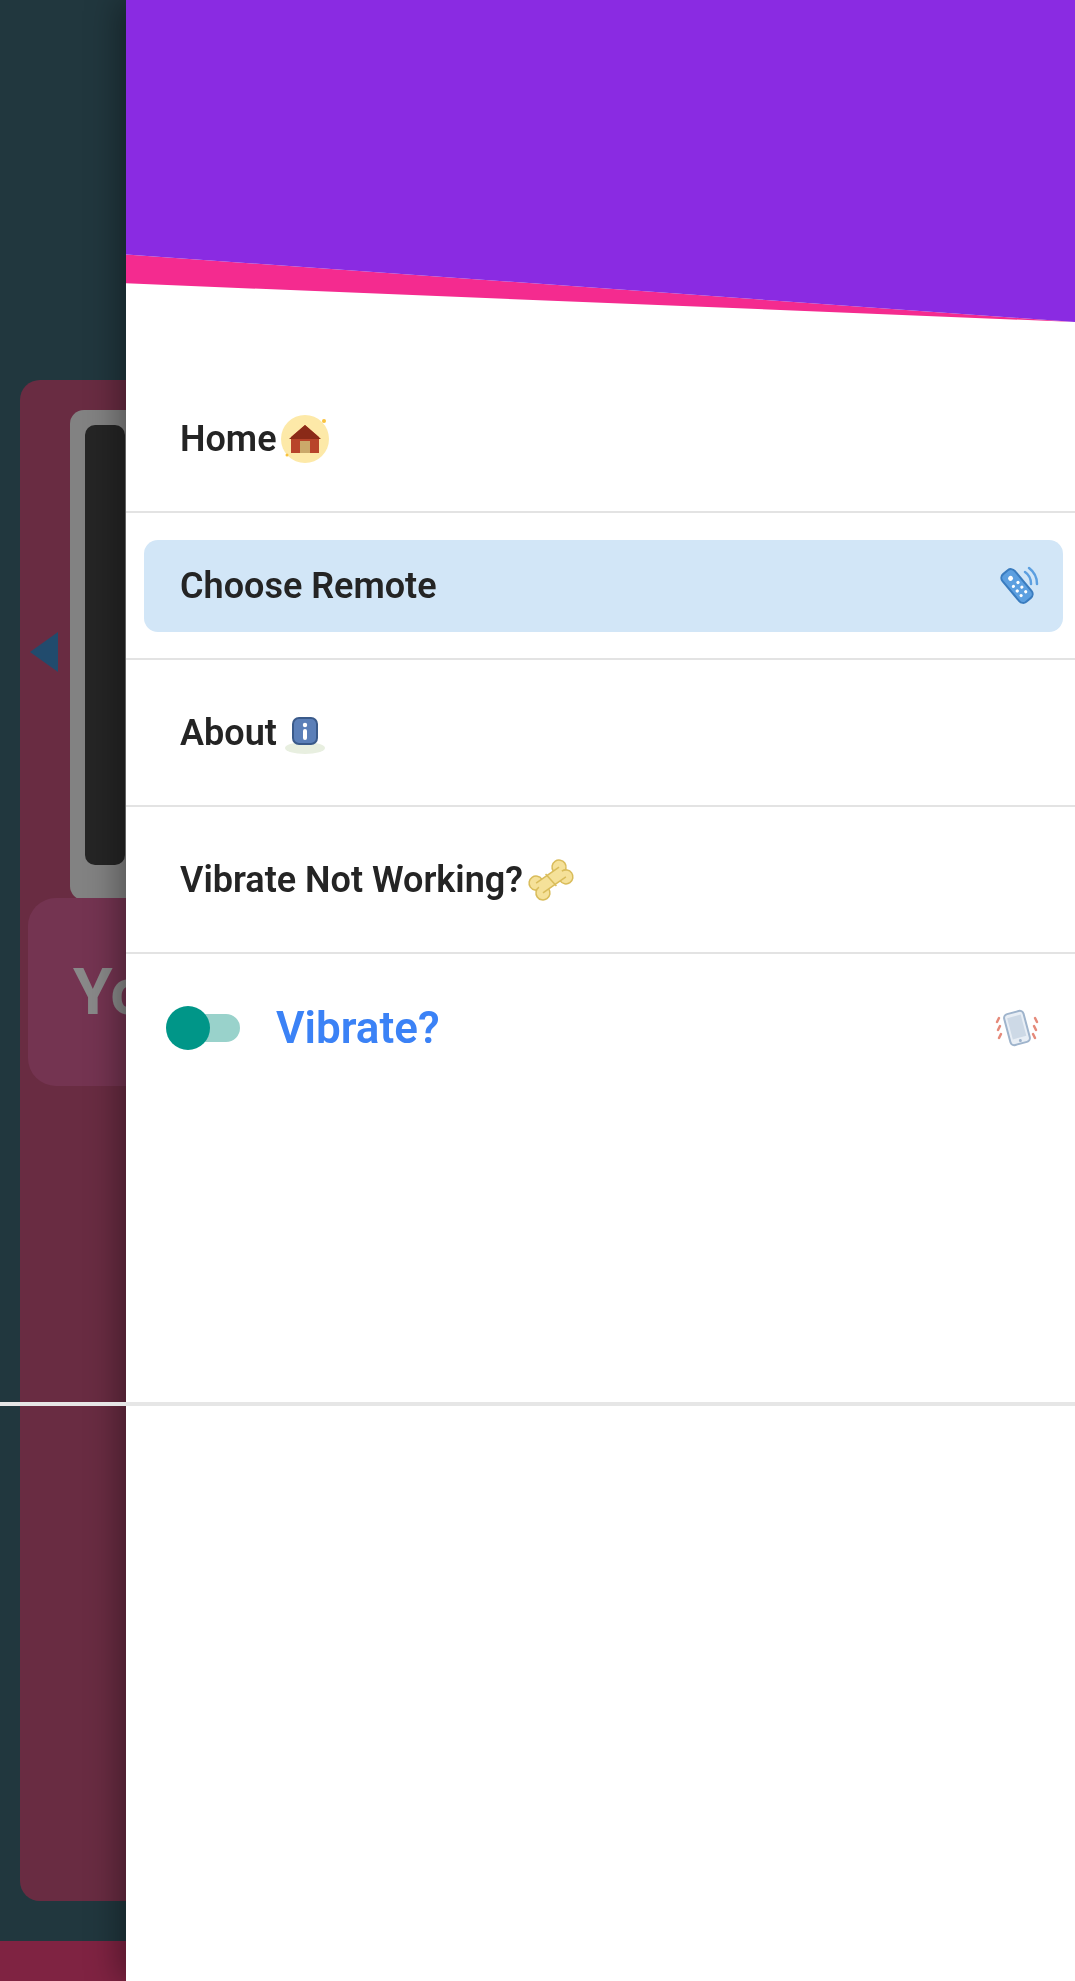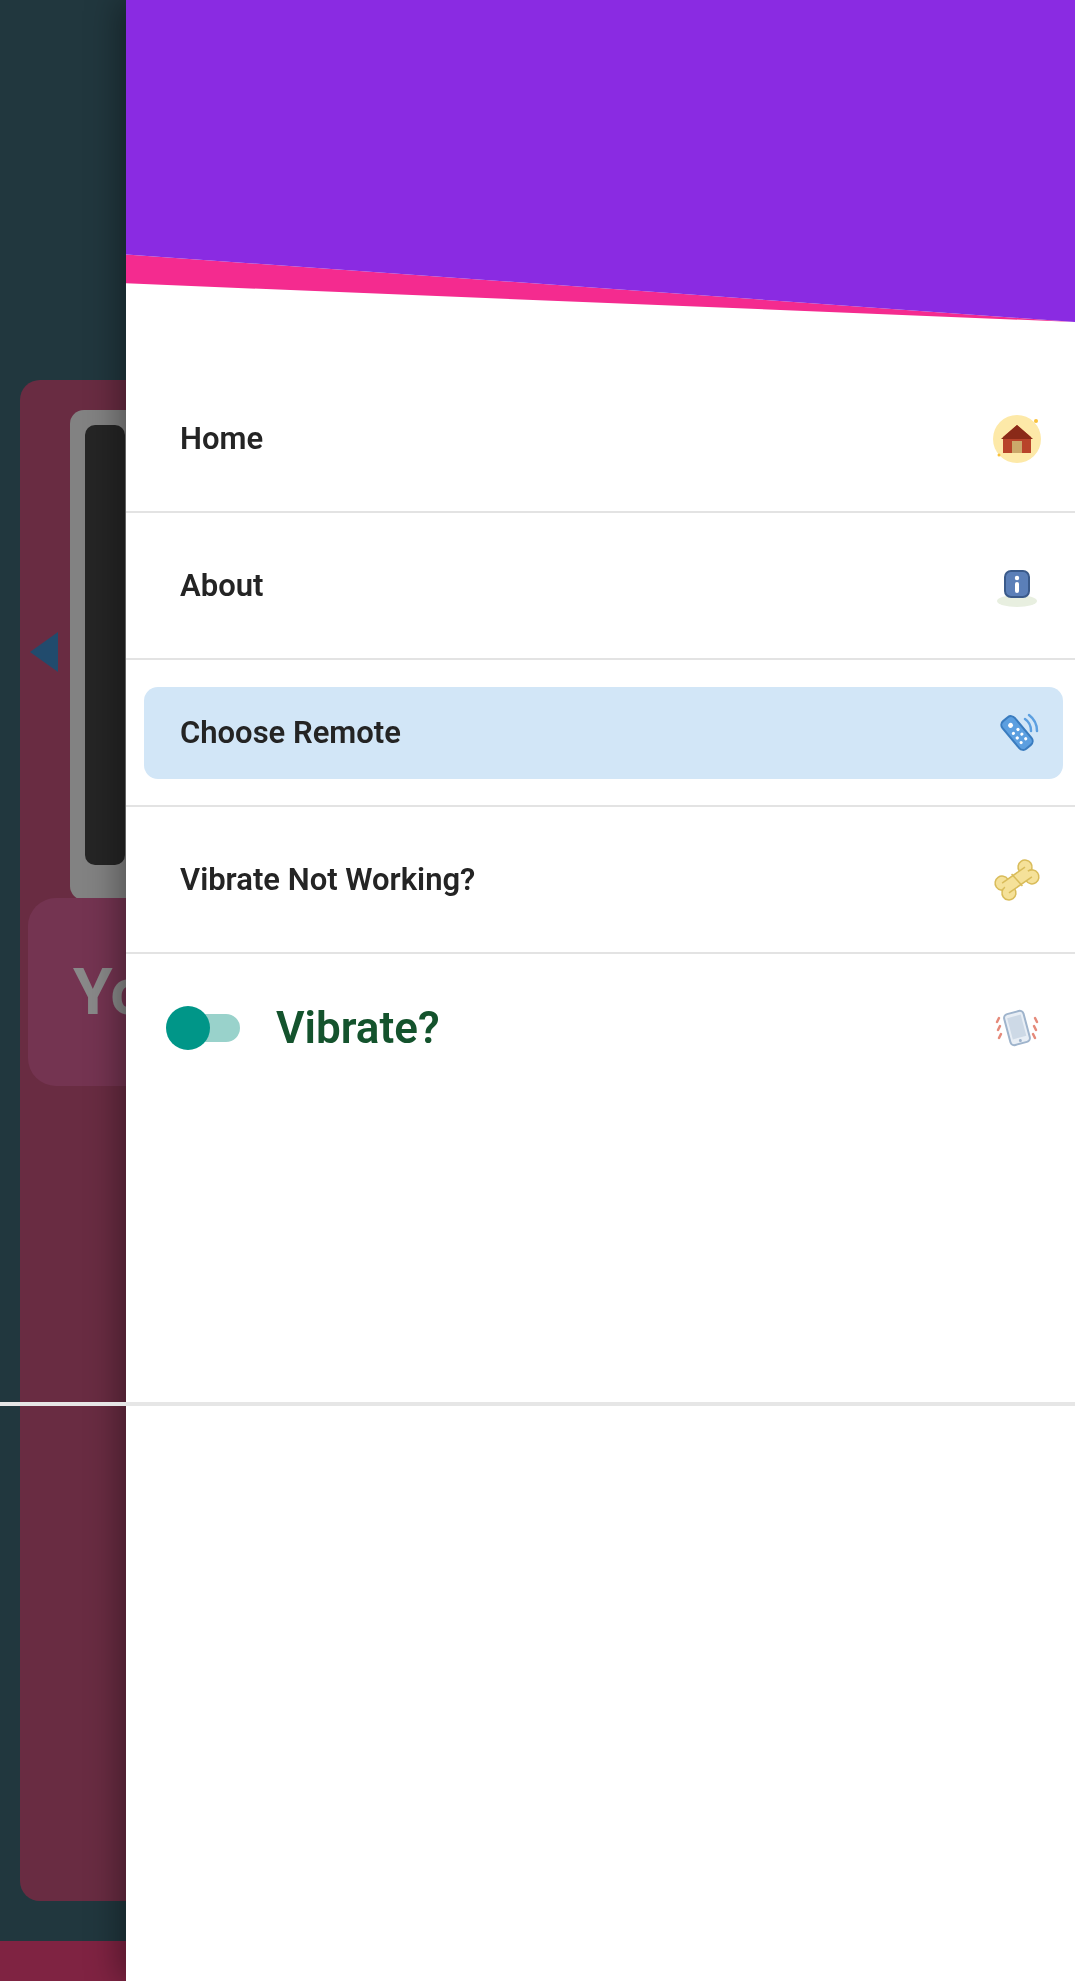--- a/index.html
+++ b/index.html
@@ -111,24 +111,24 @@
   
   .drawer-list {
     flex: 1;
     padding-top: 44px;
   }
   
   .drawer-item {
     height: 147px;
     display: flex;
     align-items: center;
-    justify-content: space-between;
+    justify-content: flex-start;
     padding: 0 30px 0 54px;
     border-bottom: 2px solid #e3e3e3;
-    font-size: 31px;
+    font-size: 36px;
     font-weight: 600;
     color: #242424;
     position: relative;
   }
   .drawer-item.selected {
     padding: 0 12px 0 18px;
   }
   .drawer-item.selected .inner-selected {
     background: #d2e6f7;
     border-radius: 14px;
@@ -140,21 +140,21 @@
     padding: 0 18px 0 36px;
   }
   
   .drawer-item-toggle {
     height: 147px;
     display: flex;
     align-items: center;
     padding: 0 30px 0 42px;
     font-size: 44px;
     font-weight: 600;
-    color: #14532d;
+    color: #3b82f6;
   }
   .drawer-item-toggle .label-wrap {
     flex: 1;
     display: flex;
     align-items: center;
     gap: 30px;
   }
   
   .icon-slot {
     width: 56px;
@@ -224,32 +224,20 @@
       <div class="drawer-item">
         <span>Home</span>
         <span class="icon-slot">
           <svg width="52" height="52" viewBox="0 0 52 52">
             <circle cx="26" cy="26" r="24" fill="#fde9a8"></circle>
             <circle cx="45" cy="8" r="2" fill="#f9c23c"></circle>
             <circle cx="8" cy="42" r="1.5" fill="#f9c23c"></circle>
             <path d="M26 12 L40 24 L40 40 L12 40 L12 24 Z" fill="#b8442a"></path>
             <path d="M26 12 L42 26 L10 26 Z" fill="#8a2a18"></path>
             <rect x="21" y="28" width="10" height="12" fill="#cba96a"></rect>
-          </svg>
-        </span>
-      </div>
-
-      <div class="drawer-item">
-        <span>About</span>
-        <span class="icon-slot">
-          <svg width="50" height="50" viewBox="0 0 50 50">
-            <ellipse cx="25" cy="40" rx="20" ry="6" fill="#e8efe0"></ellipse>
-            <rect x="13" y="10" width="24" height="26" rx="6" fill="#5b7fb8" stroke="#3a5a8a" stroke-width="2"></rect>
-            <circle cx="25" cy="17" r="2.2" fill="#fff"></circle>
-            <rect x="23" y="21" width="4" height="11" rx="2" fill="#fff"></rect>
           </svg>
         </span>
       </div>
 
       <div class="drawer-item selected">
         <div class="inner-selected">
           <span>Choose Remote</span>
           <span class="icon-slot">
             <svg width="56" height="56" viewBox="0 0 56 56">
               <g transform="rotate(-40 28 28)">
@@ -263,20 +251,32 @@
                 <circle cx="31" cy="38" r="1.6" fill="#fff"></circle>
               </g>
               <path d="M40 10 Q48 16 48 26" fill="none" stroke="#5c9fe0" stroke-width="2.5" stroke-linecap="round"></path>
               <path d="M36 14 Q42 18 42 26" fill="none" stroke="#5c9fe0" stroke-width="2.5" stroke-linecap="round"></path>
             </svg>
           </span>
         </div>
       </div>
 
       <div class="drawer-item">
+        <span>About</span>
+        <span class="icon-slot">
+          <svg width="50" height="50" viewBox="0 0 50 50">
+            <ellipse cx="25" cy="40" rx="20" ry="6" fill="#e8efe0"></ellipse>
+            <rect x="13" y="10" width="24" height="26" rx="6" fill="#5b7fb8" stroke="#3a5a8a" stroke-width="2"></rect>
+            <circle cx="25" cy="17" r="2.2" fill="#fff"></circle>
+            <rect x="23" y="21" width="4" height="11" rx="2" fill="#fff"></rect>
+          </svg>
+        </span>
+      </div>
+
+      <div class="drawer-item">
         <span>Vibrate Not Working?</span>
         <span class="icon-slot">
           <svg width="56" height="56" viewBox="0 0 56 56">
             <g transform="rotate(-35 28 28)">
               <circle cx="14" cy="22" r="7" fill="#f5e199" stroke="#d9bc5a" stroke-width="1.5"></circle>
               <circle cx="14" cy="34" r="7" fill="#f5e199" stroke="#d9bc5a" stroke-width="1.5"></circle>
               <circle cx="42" cy="22" r="7" fill="#f5e199" stroke="#d9bc5a" stroke-width="1.5"></circle>
               <circle cx="42" cy="34" r="7" fill="#f5e199" stroke="#d9bc5a" stroke-width="1.5"></circle>
               <rect x="14" y="22" width="28" height="12" fill="#f5e199"></rect>
               <line x1="14" y1="22" x2="42" y2="22" stroke="#d9bc5a" stroke-width="1.5"></line>

